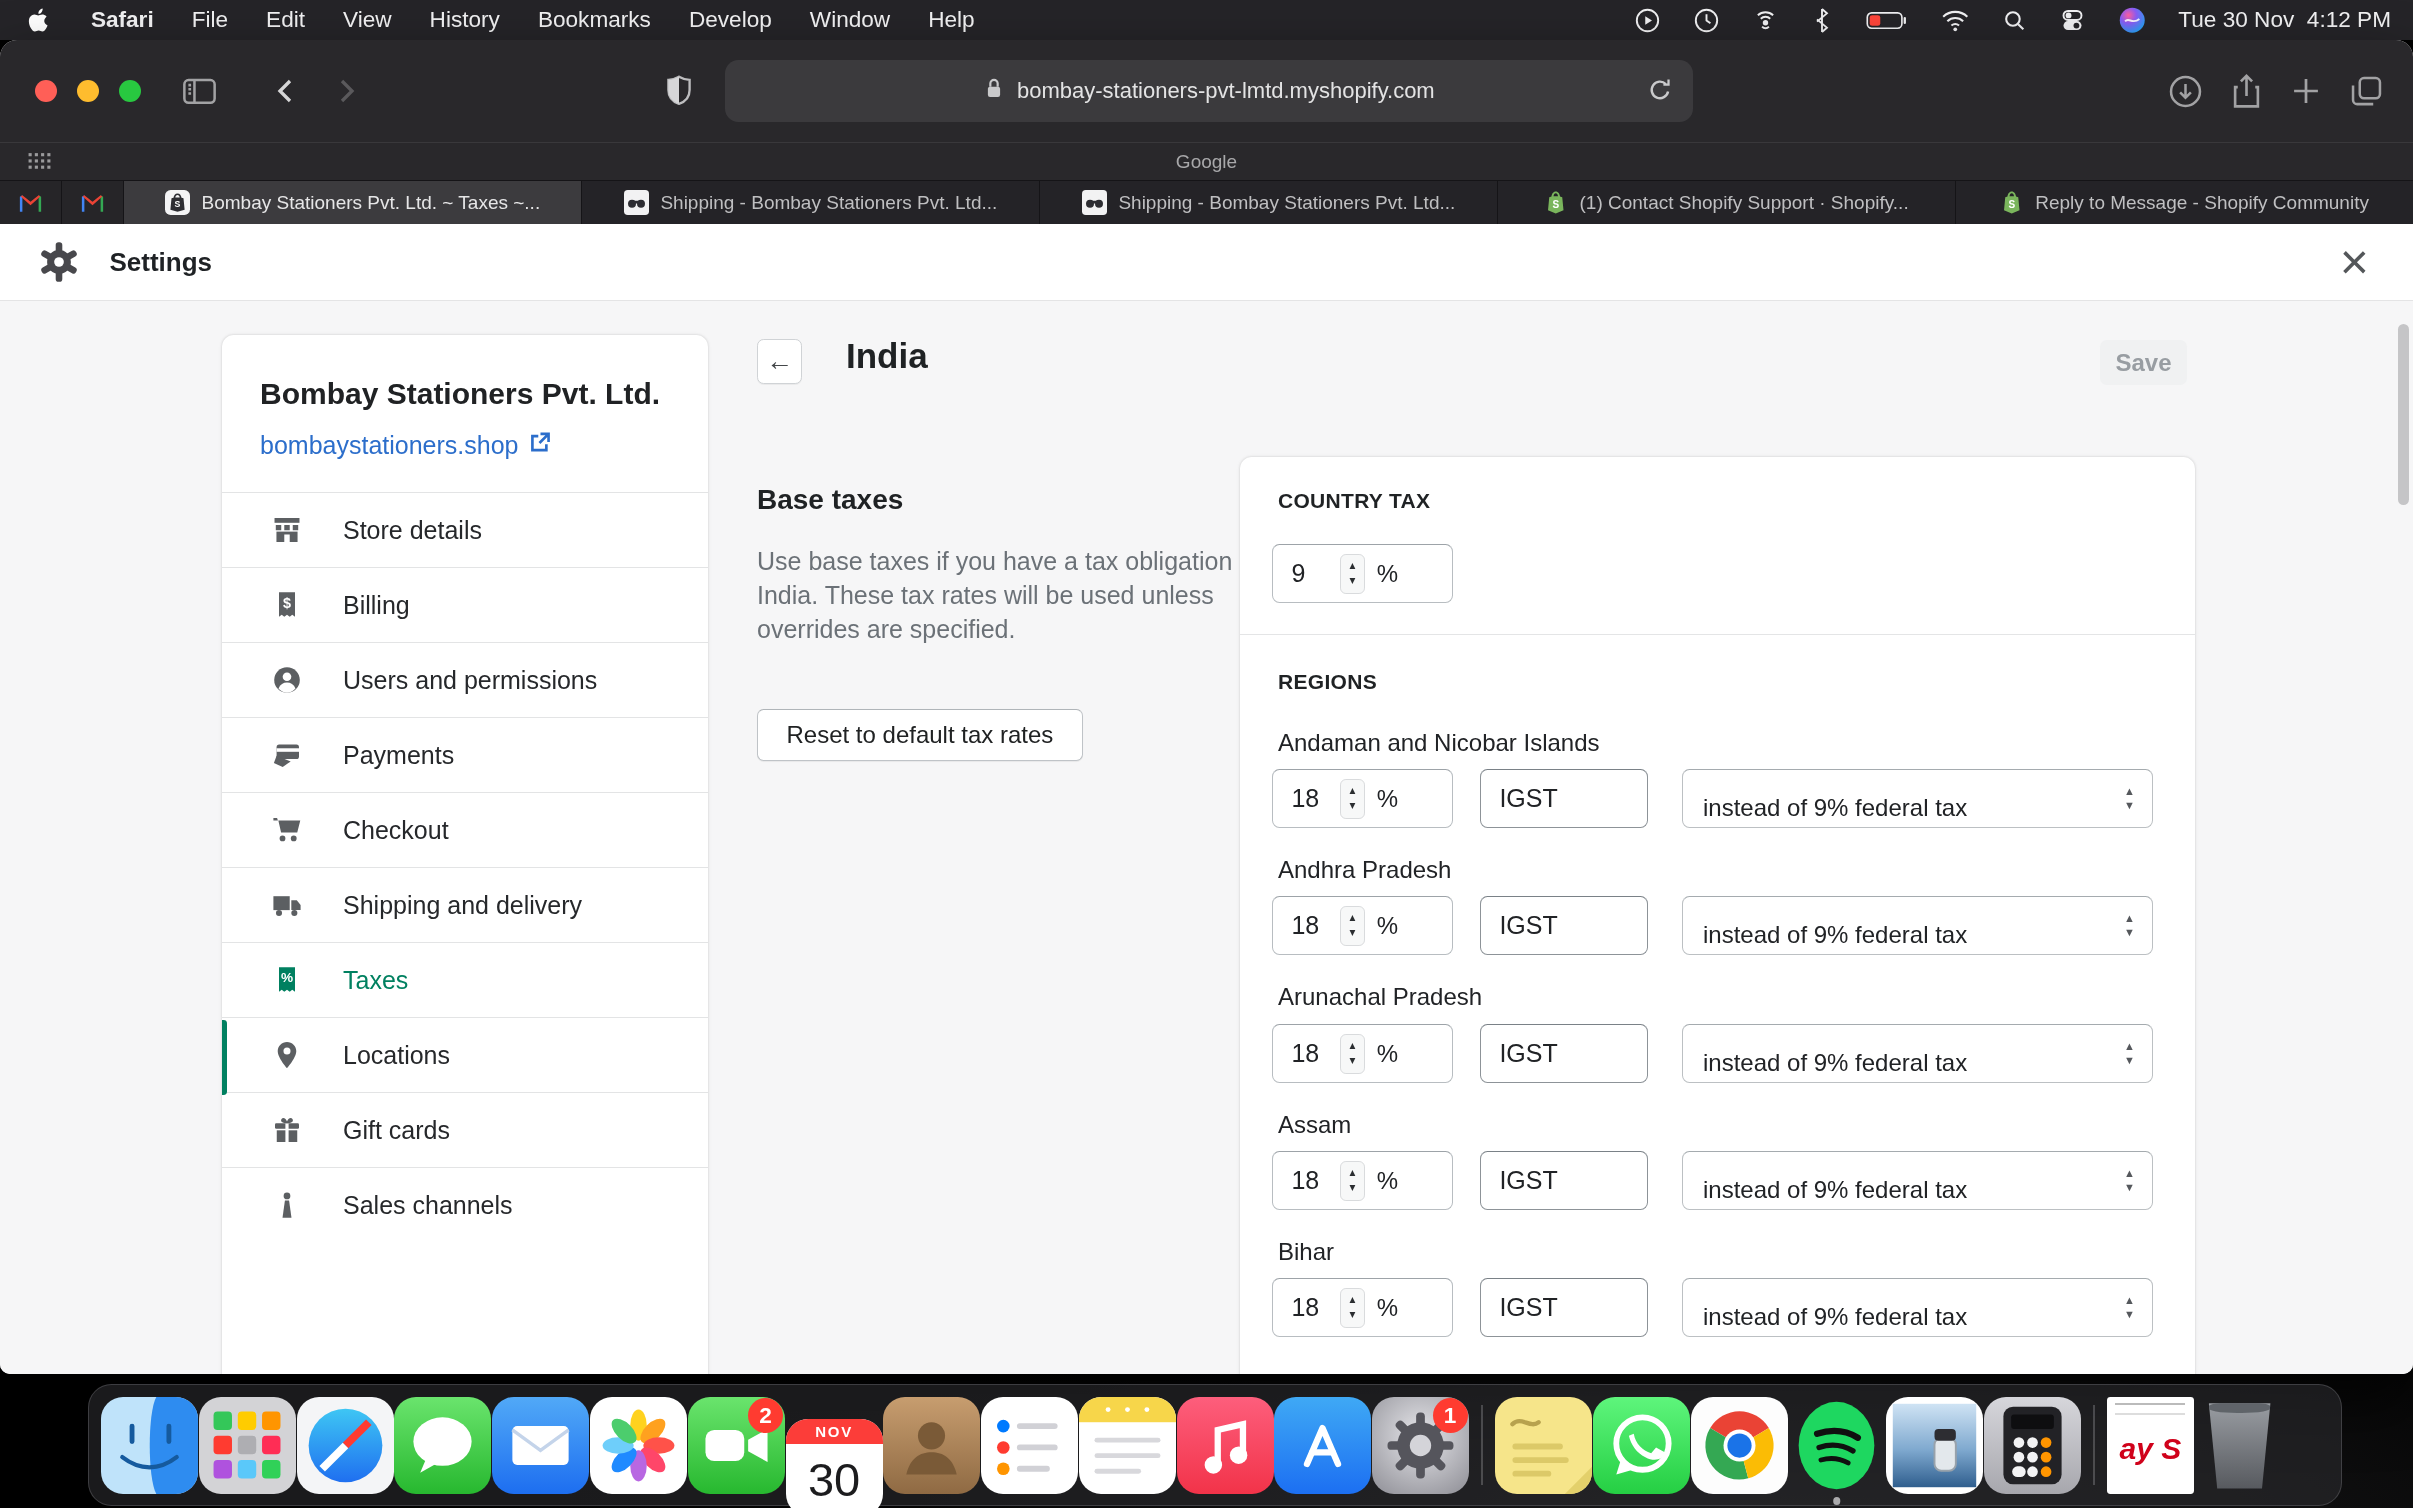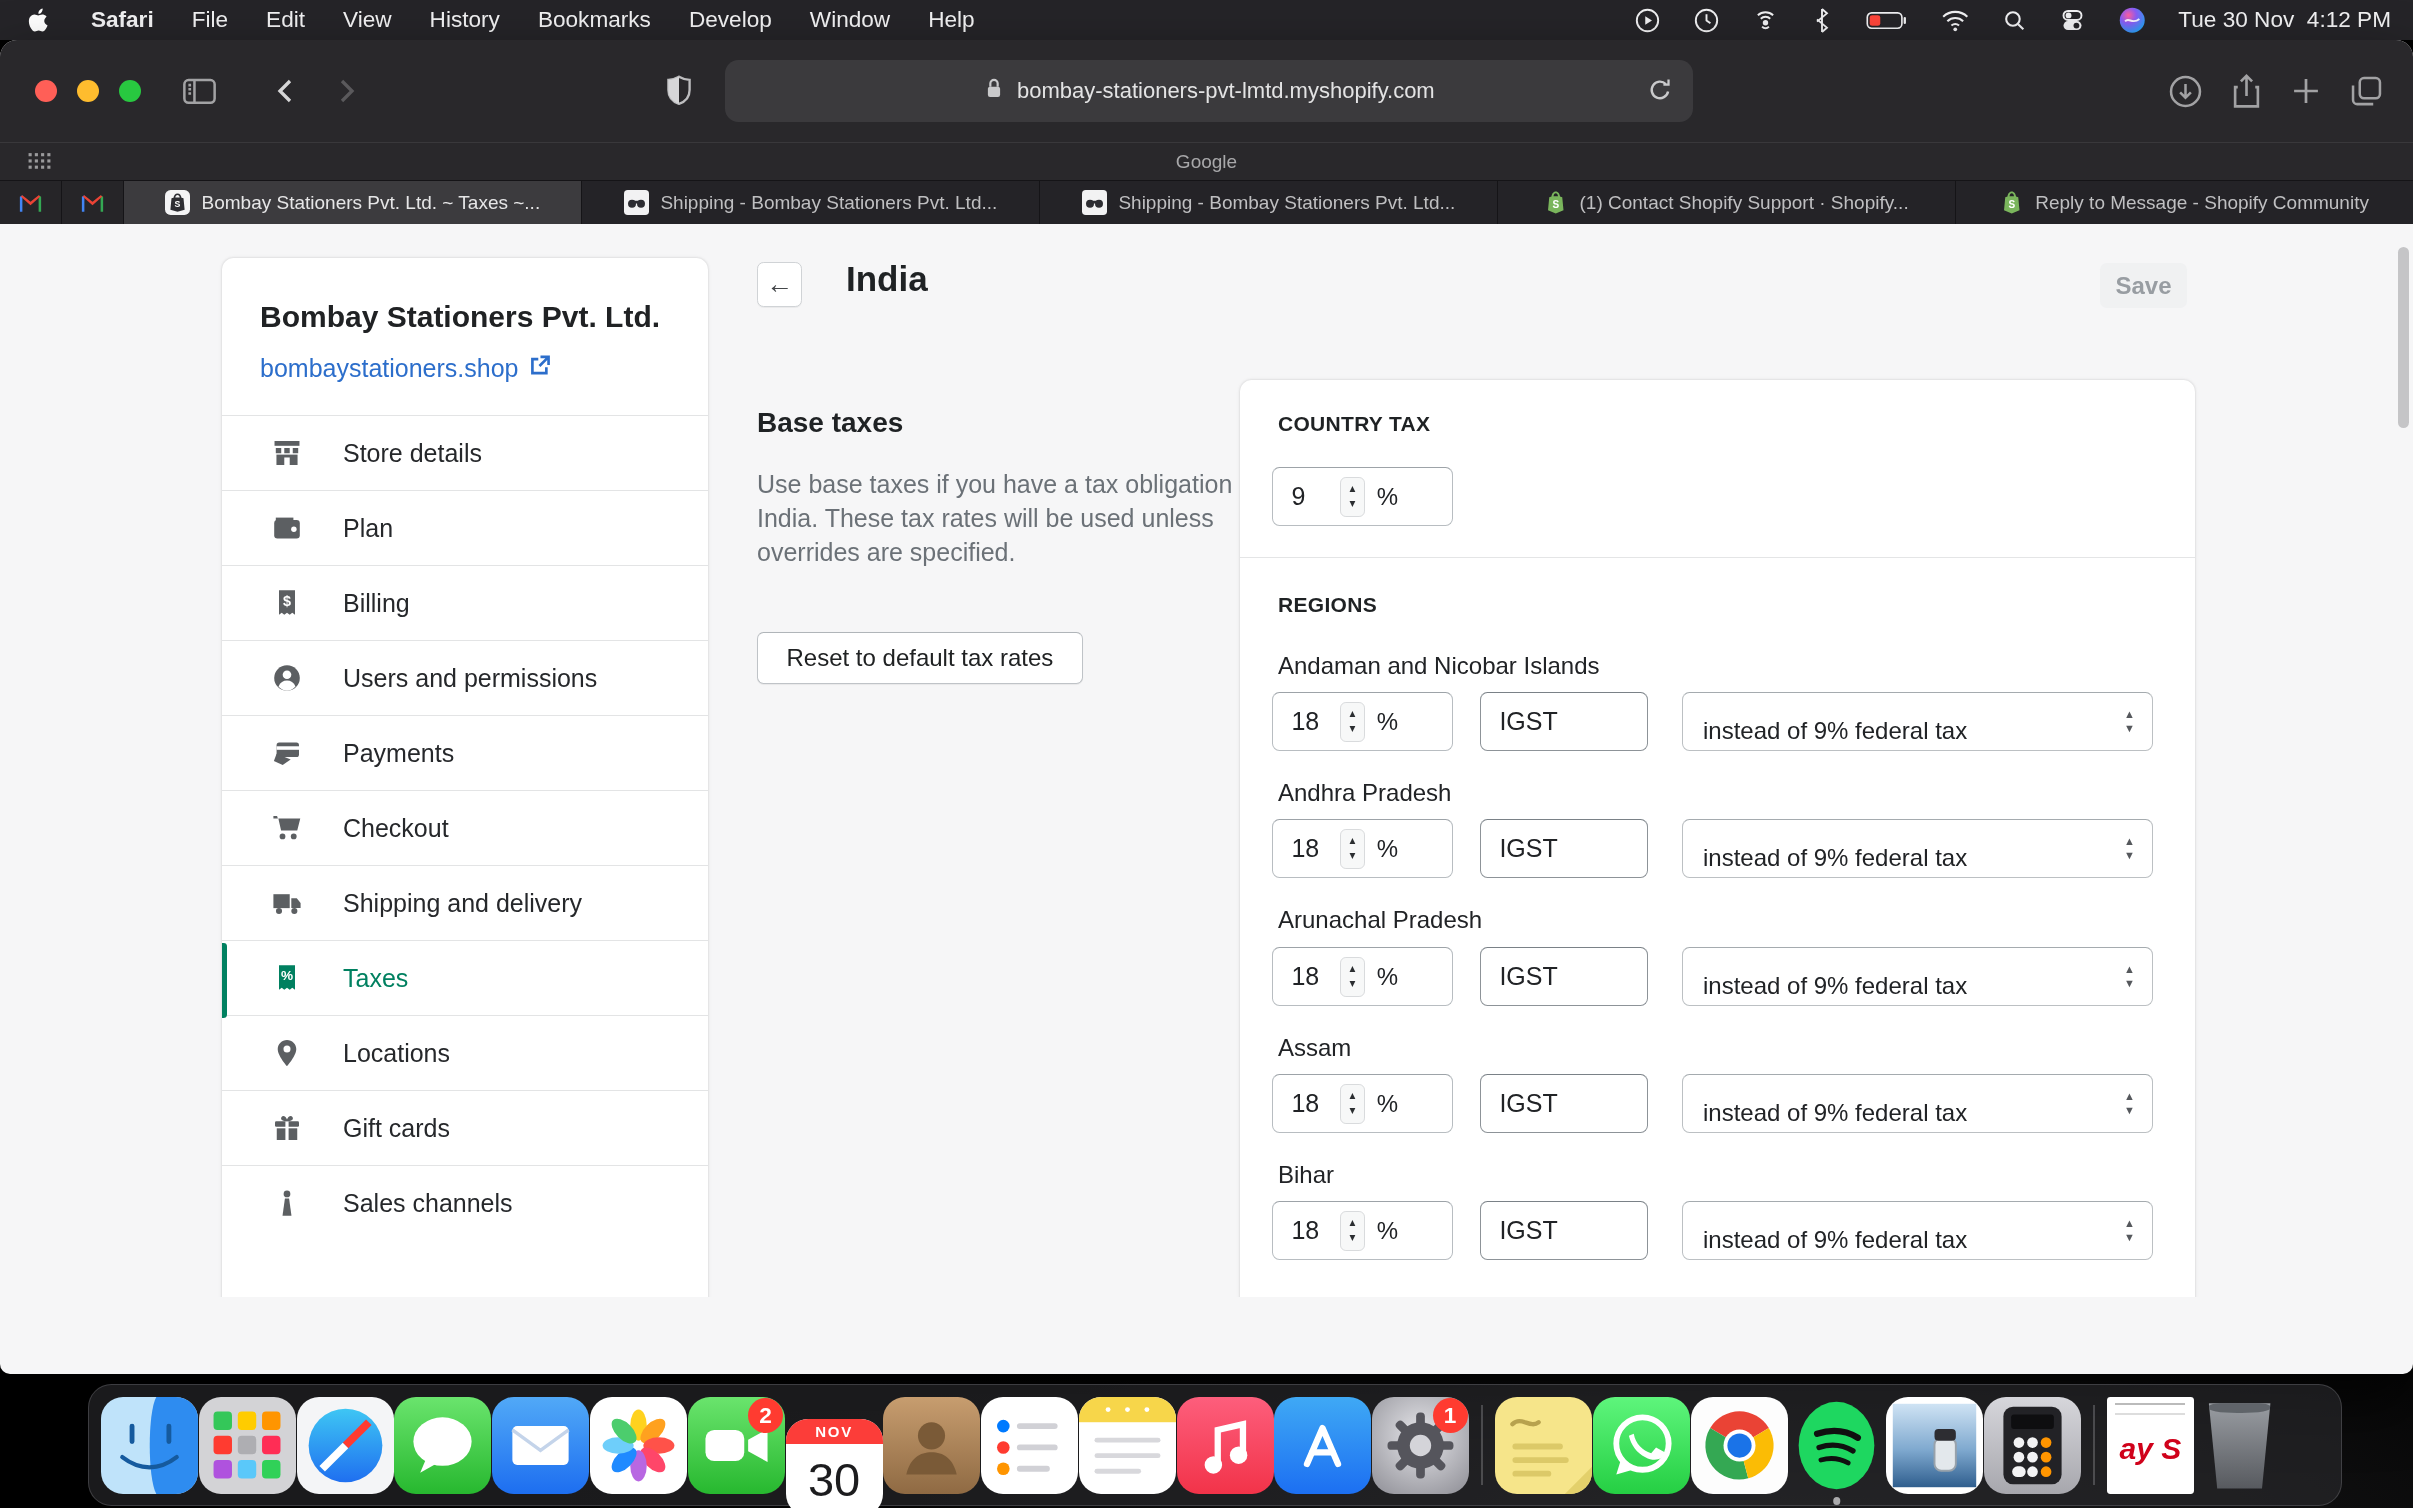--- a/index.html
+++ b/index.html
@@ -398,20 +398,35 @@
         <span class="favicon">
             <svg width="23.5" height="25" viewBox="0 0 18 20" style="font-size:23px">
               <path d="M5.6 5.2C5.8 3.3 7 1.2 9 1.2s3.2 2.1 3.4 4l1.8.5 1 10.5-6.2 2.6-6.2-2.6 1-10.5zM7.2 5l3.6-.1C10.6 3.5 10 2.6 9 2.6S7.4 3.5 7.2 5z" fill="#7ab55c"></path>
               <text x="9" y="14.4" text-anchor="middle" font-size="8" font-weight="bold" fill="#fff" font-family="Liberation Sans,sans-serif">S</text>
             </svg>
           </span>
         <span class="tlabel">Reply to Message - Shopify Community</span>
       </div>
     </div>
 
+    <div class="settings-header">
+      <span class="gear-wrap">
+          <svg width="44" height="44" viewBox="0 0 20 20">
+            <g fill="#48484c">
+              <rect x="8.5" y="1" width="3" height="18" rx="1.3"></rect>
+              <rect x="8.5" y="1" width="3" height="18" rx="1.3" transform="rotate(60 10 10)"></rect>
+              <rect x="8.5" y="1" width="3" height="18" rx="1.3" transform="rotate(120 10 10)"></rect>
+              <circle cx="10" cy="10" r="5.4"></circle>
+            </g>
+            <circle cx="10" cy="10" r="2.2" fill="#fff"></circle>
+          </svg>
+        </span>
+      <span class="settings-title">Settings</span>
+      <span class="close-x">×</span>
+    </div>
 
     <div class="content">
 
       <div class="sidebar-card">
         <div class="sc-head">
           <div class="store-name">Bombay Stationers Pvt. Ltd.</div>
           <div class="store-link">
             <span>bombaystationers.shop</span>
             <span><svg width="23.5" height="23.5" viewBox="0 0 16 16" fill="none" stroke="#2c6ecb" stroke-width="1.8">
                   <path d="M7 3.5H3v9.5h9.5V9"></path>
@@ -424,30 +439,20 @@
           <div class="sc-item">
             <span class="ic">
                 <svg viewBox="0 0 20 20" width="32" height="32" fill="#5c5f62">
                   <path d="M2.2 2.5h15.6v3H2.2z"></path>
                   <path d="M3 6.8h3.4v3.4H3zM8.3 6.8h3.4v3.4H8.3zM13.6 6.8H17v3.4h-3.4z"></path>
                   <path d="M3.4 11h13.2v6.5H3.4z"></path>
                   <rect x="8.3" y="12.8" width="3.4" height="4.7" fill="#fff"></rect>
                 </svg>
               </span>
             <span>Store details</span>
-          </div>
-          <div class="sc-item">
-            <span class="ic">
-                <svg viewBox="0 0 20 20" width="32" height="32" fill="#5c5f62">
-                  <path d="M3 3.5h11v3H3z"></path>
-                  <rect x="2" y="5" width="16" height="11.5" rx="2"></rect>
-                  <circle cx="14.3" cy="10.8" r="1.7" fill="#fff"></circle>
-                </svg>
-              </span>
-            <span>Plan</span>
           </div>
           <div class="sc-item">
             <span class="ic">
                 <svg viewBox="0 0 20 20" width="32" height="32" style="font-size:30px">
                   <path d="M5 2h10v15.3l-1.7-1.2-1.6 1.2-1.7-1.2-1.7 1.2-1.6-1.2L5 17.3z" fill="#5c5f62"></path>
                   <text x="10" y="11.6" text-anchor="middle" font-size="9" font-weight="bold" fill="#fff" font-family="Liberation Sans,sans-serif">$</text>
                 </svg>
               </span>
             <span>Billing</span>
           </div>

